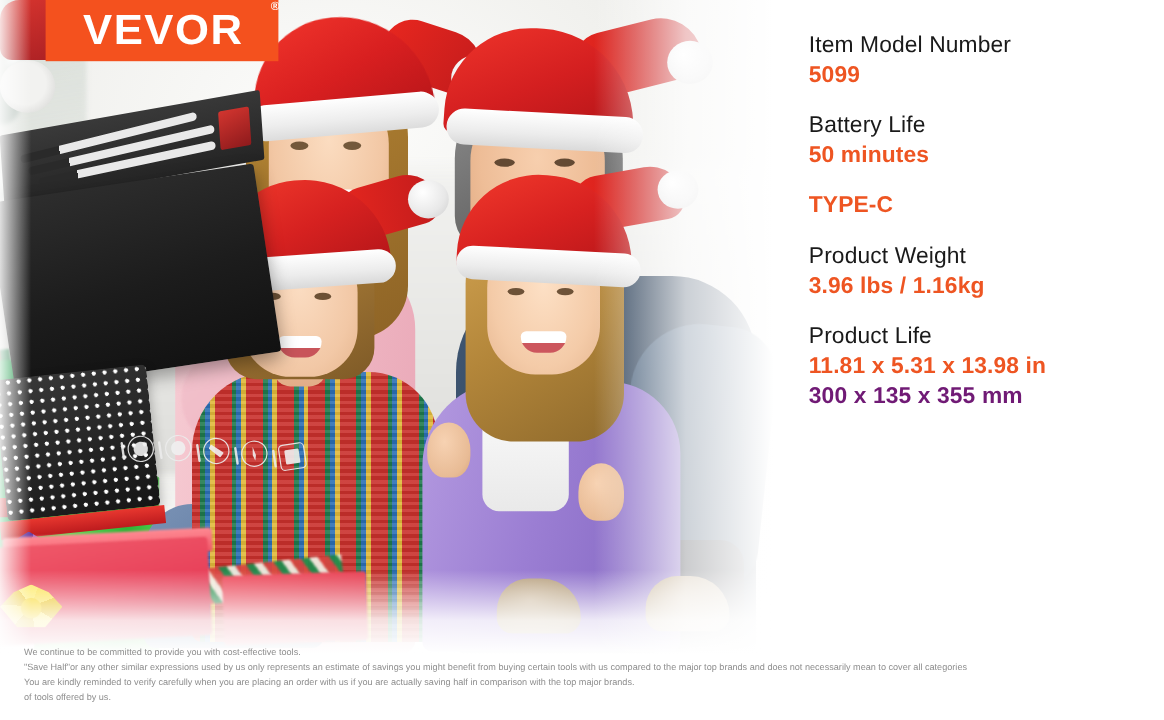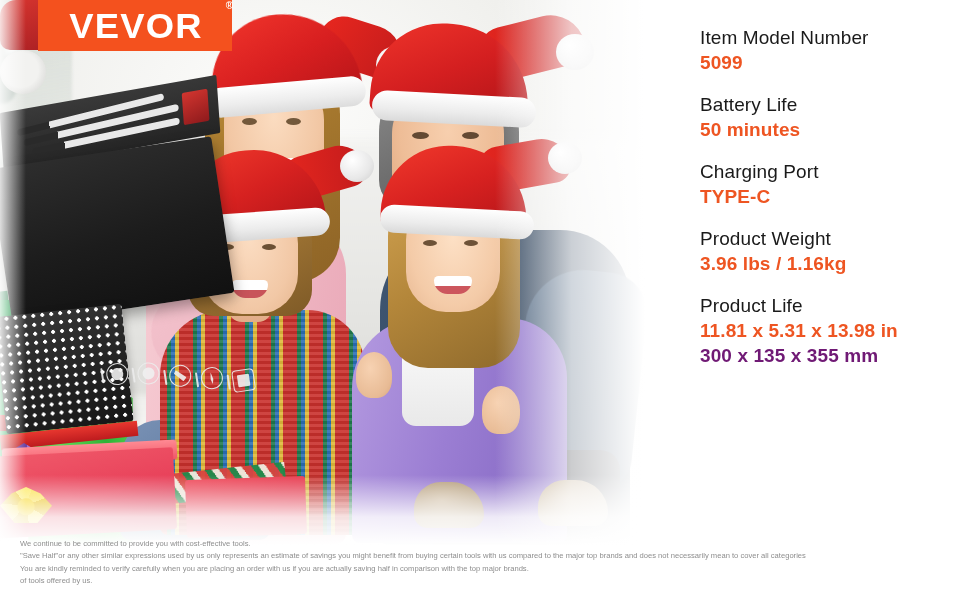--- a/index.html
+++ b/index.html
@@ -466,21 +466,21 @@
     position: absolute; right: -1px; top: 1px;
     font-size: 10px; font-weight: 700; line-height: 1;
   }
 
   
   .specs {
     position: absolute;
     left: 674px; top: 26px; width: 290px;
     z-index: 100;
   }
-  .spec-row { margin-bottom: 17px; margin-left: 26px; }
+  .spec-row { margin-bottom: 17px; }
   .spec-row:last-child { margin-bottom: 0; }
   .spec-label {
     font-family: "Liberation Sans", sans-serif;
     font-size: 19px;
     font-weight: 400;
     color: #1a1a1a;
     line-height: 1.28;
     letter-spacing: .1px;
   }
   .spec-value {
@@ -654,21 +654,20 @@
       <div class="spec-value">5099</div>
     </div>
 
 
     <div class="spec-row">
       <div class="spec-label">Battery Life</div>
       <div class="spec-value">50 minutes</div>
     </div>
 
     <div class="spec-row">
-      <div class="spec-label">Charging Port</div>
       <div class="spec-value">TYPE-C</div>
     </div>
 
     <div class="spec-row">
       <div class="spec-label">Product Weight</div>
       <div class="spec-value">3.96 lbs / 1.16kg</div>
     </div>
 
     <div class="spec-row">
       <div class="spec-label">Product Life</div>

